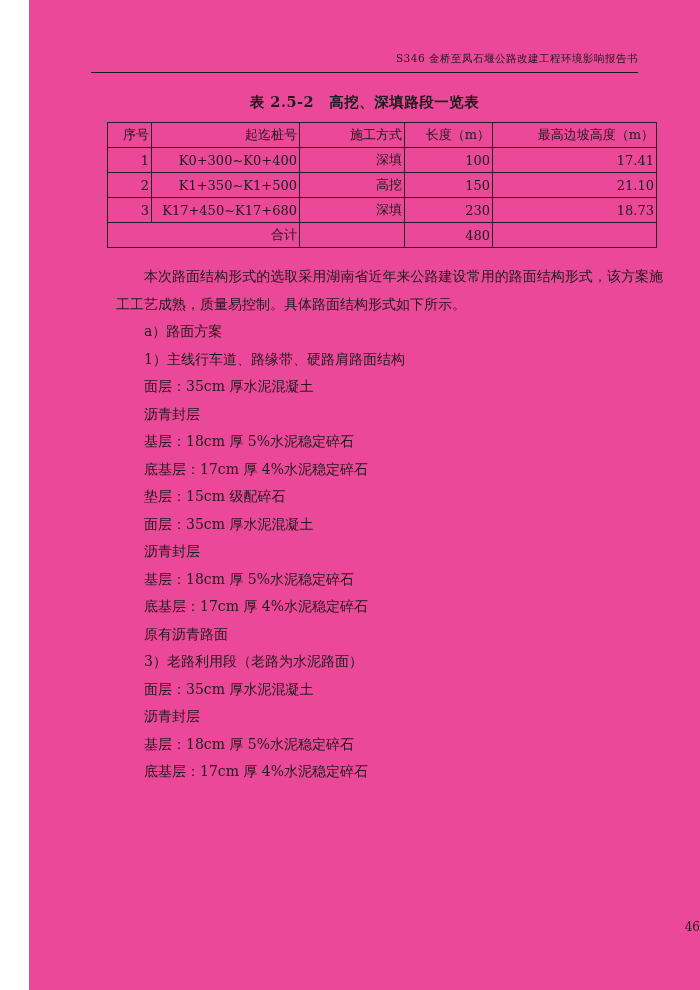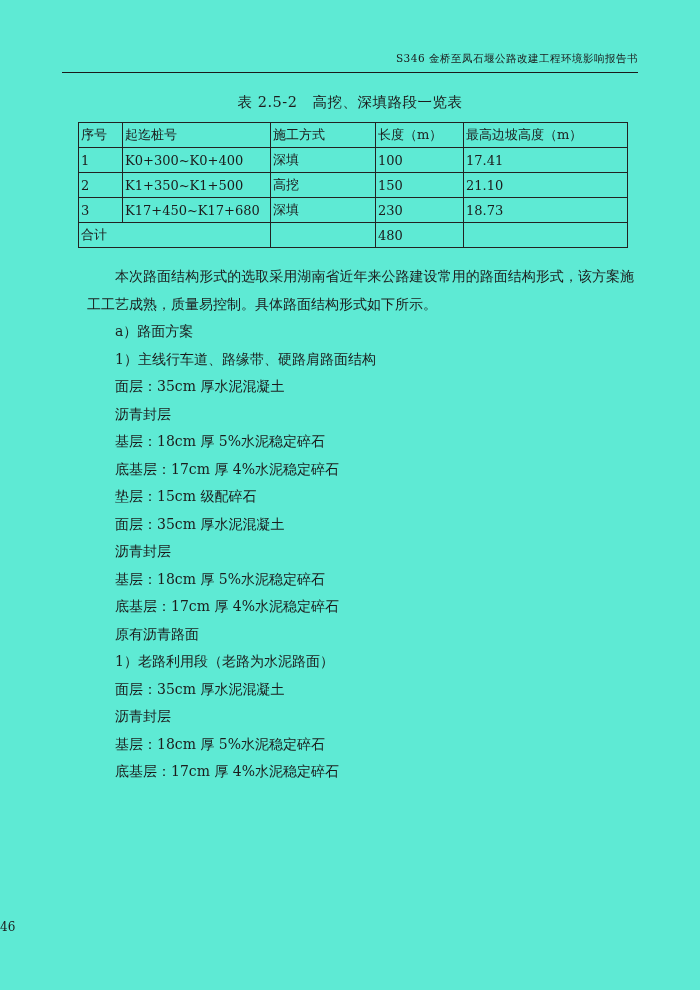--- a/index.html
+++ b/index.html
@@ -2,41 +2,41 @@
 <html><head>
 <meta charset="utf-8">
 <style>
   * { margin:0; padding:0; box-sizing:border-box; }
   html,body { background:#ffffff; }
   body {
     width:700px; height:990px; position:relative; overflow:hidden;
     font-family:"DejaVu Serif","Liberation Serif",serif;
     color:#1c1c1c;
   }
-  .page { position:absolute; inset:0; background:#5eead4; }
+  .page { position:absolute; inset:0; background:#ec4899;margin-left:29px; }
 
   
   .page-header {
     position:absolute; left:62px; right:62px; top:52px;
     text-align:right; font-size:10.5px; letter-spacing:0.5px;
     padding-bottom:6px; border-bottom:1.7px solid #1a1a1a;
   }
 
   
   .table-caption {
     position:absolute; left:0; right:0; top:93px;
-    text-align:center; font-weight:normal; font-size:14.5px;
+    text-align:center; font-weight:bold; font-size:14.5px;
     letter-spacing:0.5px;
   }
 
   
   table.sections {
     position:absolute; left:78px; top:122px; width:549px;
     border-collapse:collapse; table-layout:fixed;
-    font-size:13px; text-align:left;padding-left:32px;
+    font-size:13px; text-align:right;padding-left:32px;
   }
   table.sections col.c1{width:44px} table.sections col.c2{width:148px}
   table.sections col.c3{width:105px} table.sections col.c4{width:88px}
   table.sections col.c5{width:164px}
   table.sections th, table.sections td {
     border:1.5px solid #222; font-weight:normal;
     height:25px; padding:0 2px; vertical-align:middle;
   }
 
   
@@ -49,21 +49,21 @@
   .content .sub   { padding-left:28px; }
   .content .item  { padding-left:28px; }
   .content .para  {
     white-space:normal; text-indent:28px; text-align:justify;
     line-height:27.5px;
   }
 
   
   .page-footer {
     position:absolute; left:0; right:0; top:920px;
-    text-align:left; font-size:12px;
+    text-align:right; font-size:12px;
   }
 </style>
 </head>
 <body>
 
 <div class="page">
 
   <div class="page-header">
     <span>S346 金桥至凤石堰公路改建工程环境影响报告书</span>
   </div>
@@ -125,21 +125,21 @@
       <div class="line item">面层：35cm 厚水泥混凝土</div>
       <div class="line item">沥青封层</div>
       <div class="line item">基层：18cm 厚 5%水泥稳定碎石</div>
       <div class="line item">底基层：17cm 厚 4%水泥稳定碎石</div>
       <div class="line item">垫层：15cm 级配碎石</div>
       <div class="line item">面层：35cm 厚水泥混凝土</div>
       <div class="line item">沥青封层</div>
       <div class="line item">基层：18cm 厚 5%水泥稳定碎石</div>
       <div class="line item">底基层：17cm 厚 4%水泥稳定碎石</div>
       <div class="line item">原有沥青路面</div>
-      <div class="line item">1）老路利用段（老路为水泥路面）</div>
+      <div class="line item">3）老路利用段（老路为水泥路面）</div>
       <div class="line item">面层：35cm 厚水泥混凝土</div>
       <div class="line item">沥青封层</div>
       <div class="line item">基层：18cm 厚 5%水泥稳定碎石</div>
       <div class="line item">底基层：17cm 厚 4%水泥稳定碎石</div>
     </div>
 
   <div class="page-footer">
     <span>46</span>
   </div>
 

